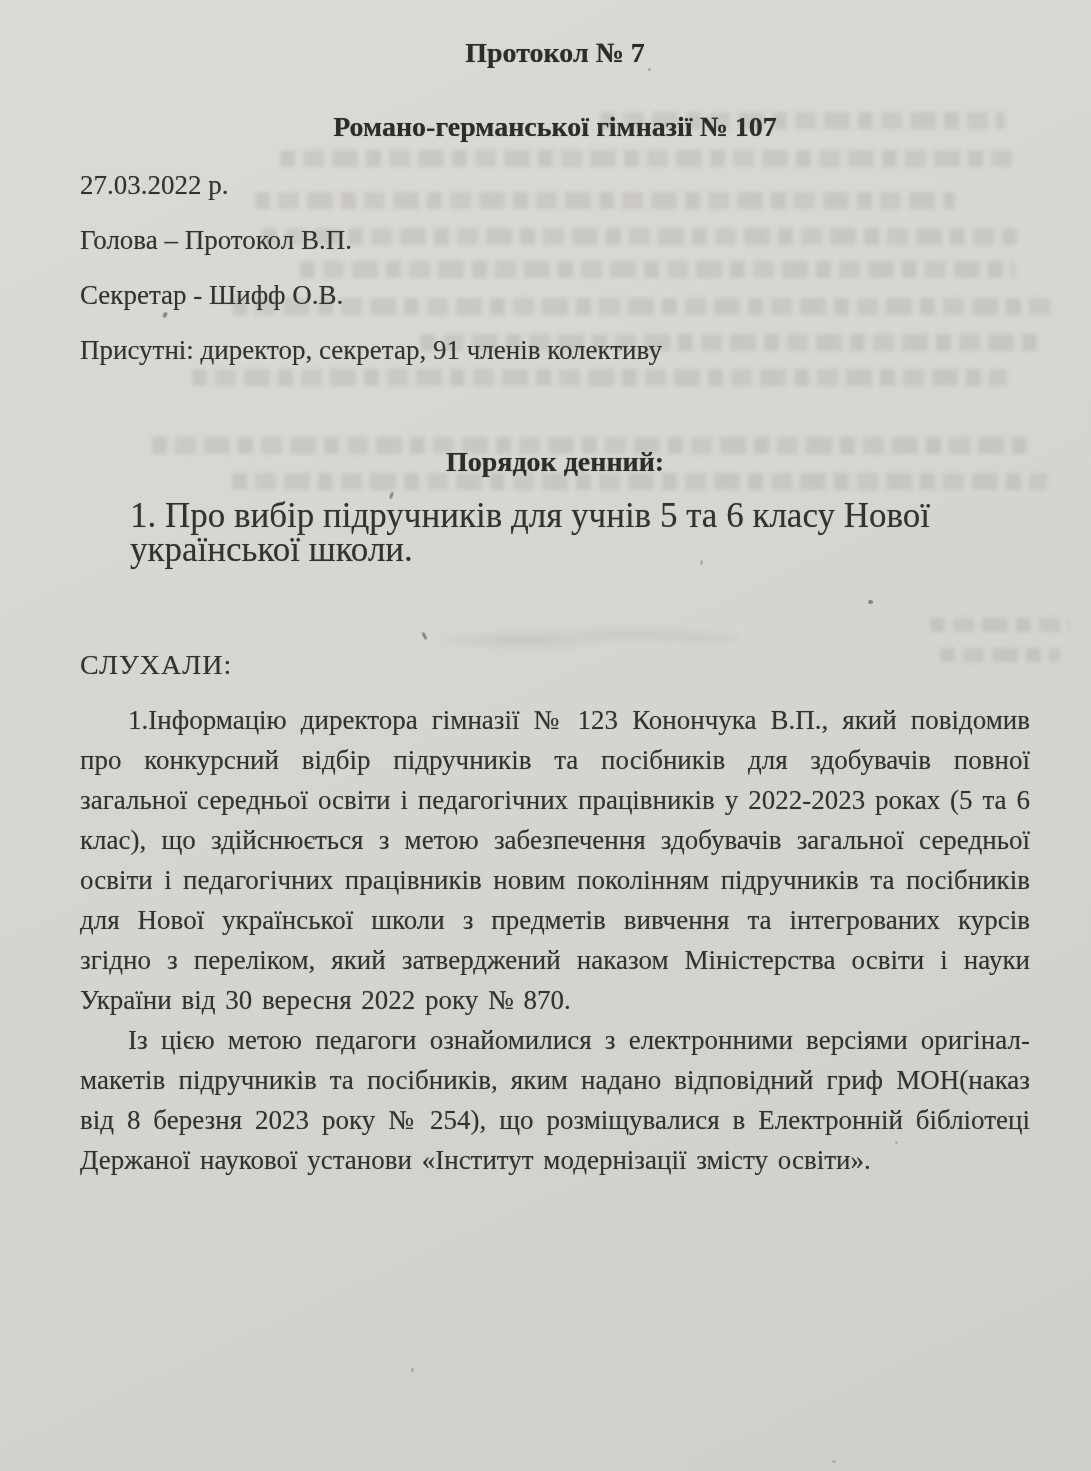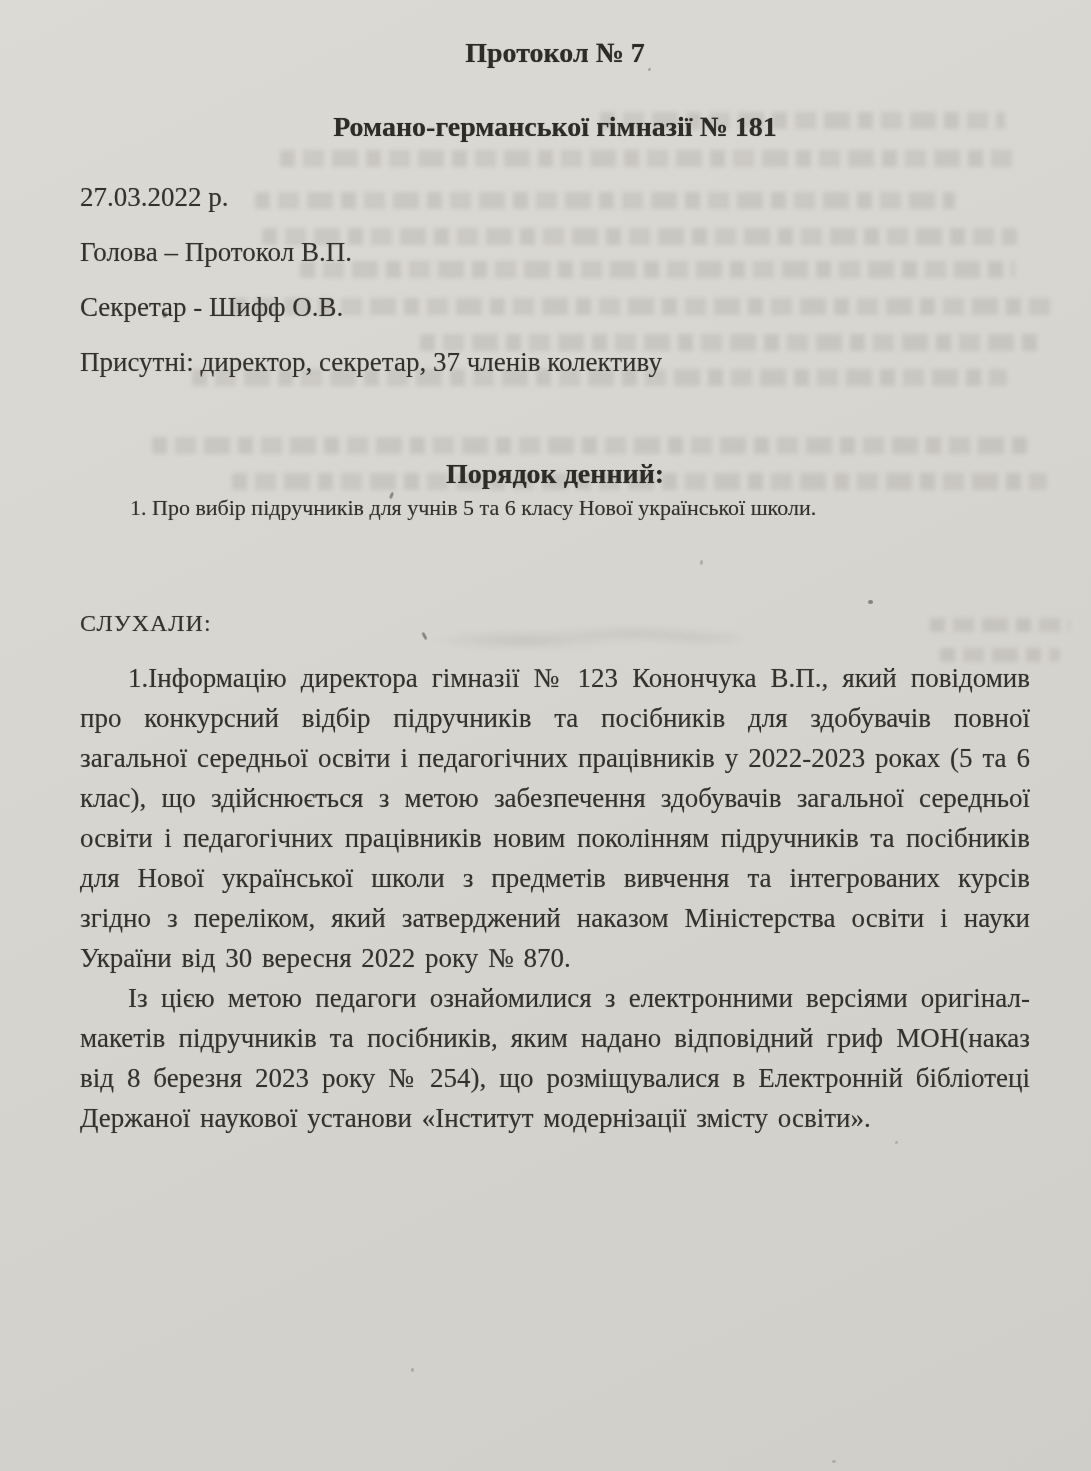--- a/index.html
+++ b/index.html
@@ -27,39 +27,40 @@
   }
   .h1 { margin: 0 0 40px 0; }
   .h2 { margin: 0 0 24px 0; }
   .h3 { margin: 0; }
   .meta-line {
     font-size: 27px;
     line-height: 34px;
     margin-bottom: 21px;
     text-shadow: 0 0 1px rgba(52,50,45,.4);
   }
-  .meta-block { margin-top: 36px; }
+  .meta-block { margin-top: 24px; }
   .agenda-heading {
     margin-top: 78px;
     text-align: center;
     font-weight: bold;
     font-size: 28px;
     line-height: 34px;
     color: #2e2c28;
     text-shadow: 0 0 1px rgba(46,44,40,.55);
   }
   .agenda-item {
+    margin-top: 20px;
     padding-left: 50px;
-    font-size: 22px;
+    font-size: 35px;
     line-height: 34px;
     text-shadow: 0 0 1px rgba(52,50,45,.4);
   }
   .heard-heading {
     margin-top: 81px;
-    font-size: 24px;
+    font-size: 28px;
     line-height: 34px;
     letter-spacing: 1px;
     text-shadow: 0 0 1px rgba(52,50,45,.4);
   }
   .body-par {
     margin: 0;
     font-size: 27px;
     line-height: 40px;
     text-align: justify;
     text-align-last: left;
@@ -148,27 +149,27 @@
   <div class="speck s6"></div>
   <div class="speck s8"></div>
   <div class="speck s9"></div>
   <div class="speck s10"></div>
 
   <div class="content">
 
     <div class="heading h1">Протокол № 7</div>
 
 
-    <div class="heading h3">Романо-германської гімназії № 181</div>
+    <div class="heading h3">Романо-германської гімназії № 107</div>
 
     <div class="meta-block">
       <div class="meta-line">27.03.2022 р.</div>
       <div class="meta-line">Голова – Протокол В.П.</div>
       <div class="meta-line">Секретар  - Шифф О.В.</div>
-      <div class="meta-line">Присутні:  директор, секретар, 37  членів колективу</div>
+      <div class="meta-line">Присутні:  директор, секретар, 91  членів колективу</div>
     </div>
 
     <div class="agenda-heading">Порядок денний:</div>
 
     <div class="agenda-item">1.  Про вибір  підручників для учнів 5 та 6 класу  Нової української школи.</div>
 
     <div class="heard-heading">СЛУХАЛИ:</div>
 
     <p class="body-par par1">1.Інформацію директора гімназії № 123 Конончука В.П., який повідомив про конкурсний відбір підручників та посібників для здобувачів повної загальної середньої освіти і педагогічних працівників у 2022-2023 роках (5 та 6 клас), що здійснюється з метою забезпечення здобувачів загальної середньої освіти і педагогічних працівників новим поколінням підручників та посібників для Нової української школи з предметів вивчення та інтегрованих курсів згідно з переліком, який затверджений наказом Міністерства освіти і науки України від 30 вересня 2022 року № 870.</p>
 

